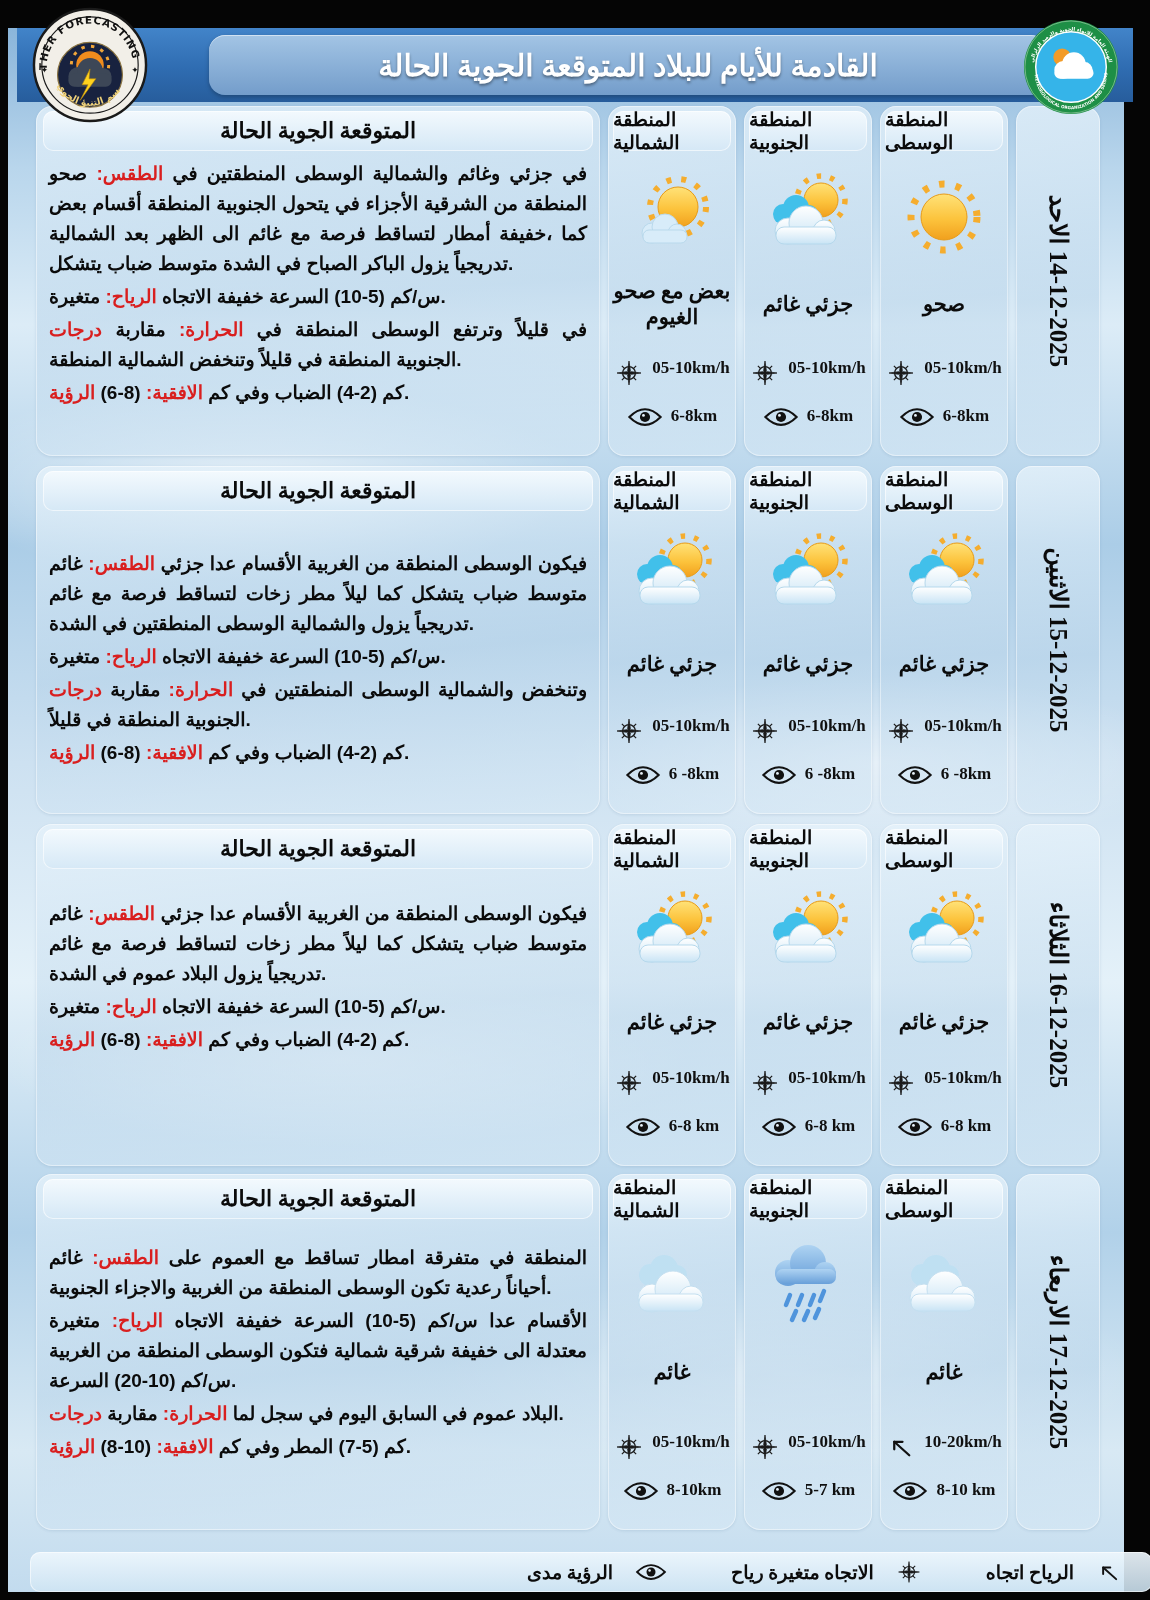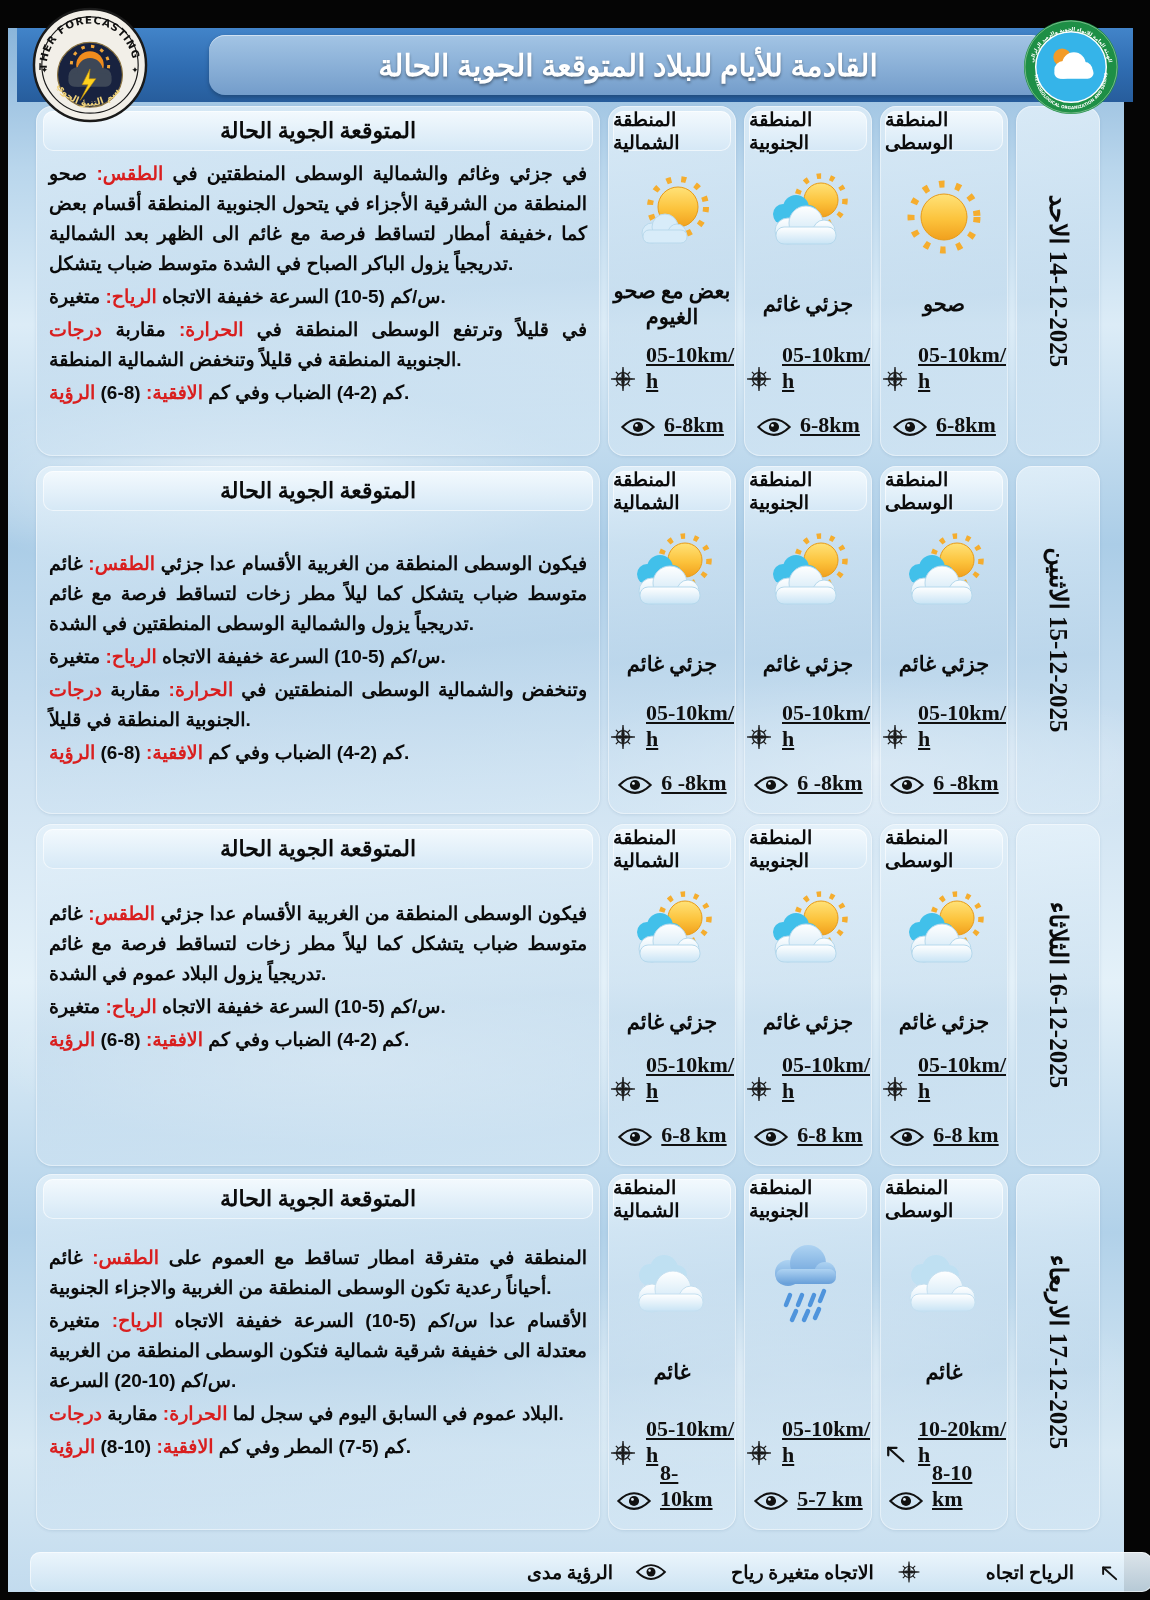--- a/index.html
+++ b/index.html
@@ -43,22 +43,22 @@
   .row[data-day="4"] .fc-body{padding-top:24px;}
 
   .card{width:128px;display:flex;flex-direction:column;}
   .rhead{height:40px;margin:5px 5px 0;font-size:19px;direction:ltr;
     font-family:"Liberation Serif","DejaVu Serif",serif;}
   .iconbox{height:116px;display:flex;align-items:center;justify-content:center;margin-top:8px;}
   .wicon{width:104px;height:100px;}
   .cond{min-height:58px;display:flex;align-items:center;justify-content:center;text-align:center;
     font-size:21px;line-height:1.25;padding:0 4px;direction:ltr;
     font-family:"Liberation Serif","DejaVu Serif",serif;}
-  .metric{display:flex;align-items:flex-end;justify-content:center;gap:8px;direction:ltr;
-    font-family:"Liberation Serif","DejaVu Serif",serif;font-size:22px;color:#101010;text-decoration:underline;}
+  .metric{display:flex;align-items:flex-start;justify-content:center;gap:8px;direction:ltr;
+    font-family:"Liberation Serif","DejaVu Serif",serif;font-size:17px;color:#101010;}
   .metric.windrow{margin-top:auto;height:36px;}
   .metric.visrow{height:32px;margin:12px 8px 18px;}
   .micon{width:30px;height:30px;flex:0 0 auto;}
   .eyeicon{width:36px;height:22px;}
 
   .date{width:84px;position:relative;}
   .dtxt{position:absolute;top:50%;left:50%;transform:translate(-50%,-50%) rotate(90deg);
     white-space:nowrap;font-size:25px;letter-spacing:.5px;direction:ltr;
     font-family:"Liberation Serif","DejaVu Serif",serif;}
 

